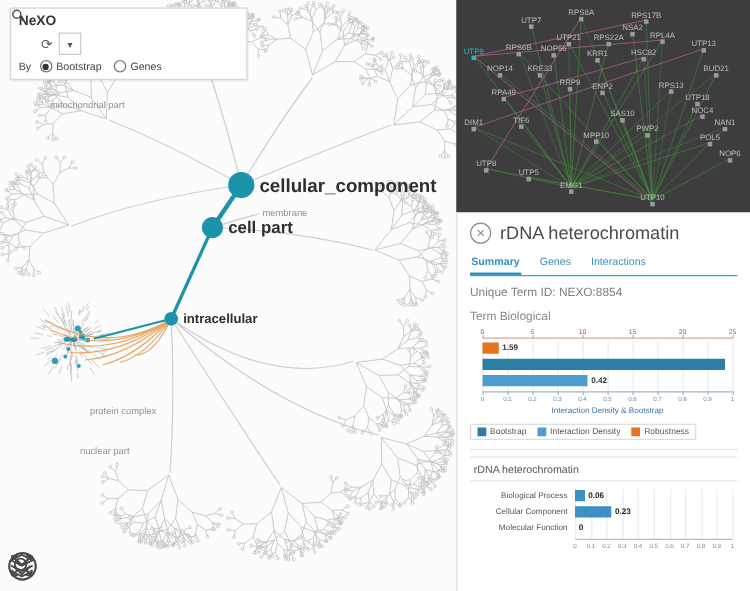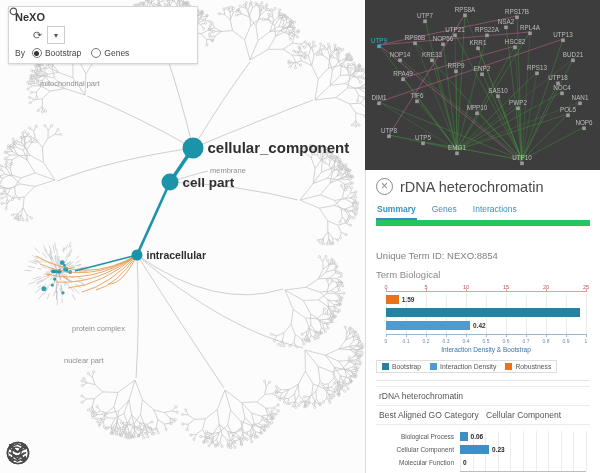--- a/index.html
+++ b/index.html
@@ -37,24 +37,24 @@
   .net-panel{position:absolute;left:365px;top:0;width:235px;height:170px;background:#3d3d3d;overflow:hidden;}
   .net-panel svg{position:absolute;left:0;top:0;}
 
   
   .details{position:absolute;left:365px;top:170px;width:235px;height:303px;background:#fff;
     border-left:1px solid #ddd;box-sizing:border-box;padding:8px 10px 0 10px;overflow:hidden;}
   .det-header{display:flex;align-items:center;gap:7px;}
   .close-btn{width:17px;height:17px;border:1.5px solid #8a8a8a;border-radius:50%;color:#8a8a8a;
     font-size:12px;line-height:14px;text-align:center;cursor:pointer;flex:0 0 auto;box-sizing:border-box;}
   .det-title{font-size:14.5px;color:#4a4a4a;font-weight:400;}
-  .tabs{display:flex;gap:14px;margin-top:9px;border-bottom:6px solid #22c55e;}
+  .tabs{display:flex;gap:14px;margin-top:9px;border-bottom:1px solid #22c55e;}
   .tab{font-size:8.5px;color:#3a8fbf;padding:0 1px 4px;cursor:pointer;}
   .tab.active{border-bottom:2px solid #3a8fbf;font-weight:bold;}
-  .term-id{font-size:9.5px;color:#808080;margin-top:24px;}
+  .term-id{font-size:9.5px;color:#808080;margin-top:8px;}
   .section-label{font-size:9.5px;color:#8a8a8a;margin-top:8px;}
   .divider{border-top:1px solid #e6e6e6;margin-top:7px;}
   .go-table{width:100%;border-collapse:collapse;margin-top:5px;}
   .go-table div.row{display:flex;border-top:1px solid #ebebeb;}
   .go-table div.row:last-child{border-bottom:1px solid #ebebeb;}
   .go-table .cell{font-size:8.5px;color:#555;padding:4px 3px;flex:1;}
   .chartbox{position:relative;margin-top:4px;}
   .chartbox *{position:absolute;}
   .legend-row{display:flex;gap:9px;align-items:center;border:1px solid #ddd;
     padding:2px 5px;margin-top:4px;width:max-content;}
@@ -381,24 +381,20 @@
           <span>Robustness</span>
         </span>
       </div>
 
     <div class="divider"></div>
 
     <div class="go-table">
       <div class="row">
         <div class="cell">rDNA heterochromatin</div>
       </div>
-      <div class="row">
-        <div class="cell">Best Aligned GO Category</div>
-        <div class="cell">Cellular Component</div>
-      </div>
     </div>
 
     <div class="chartbox" id="go-chart" style="height:54px;">
         <div style="left:84px;top:2px;width:1px;height:40px;background:#ededed;"></div>
         <div style="left:77px;top:45px;width:14px;text-align:center;font-size:5px;color:#8a8a8a;">0</div>
         <div style="left:96.6px;top:2px;width:1px;height:40px;background:#ededed;"></div>
         <div style="left:89.6px;top:45px;width:14px;text-align:center;font-size:5px;color:#8a8a8a;">0.1</div>
         <div style="left:109.2px;top:2px;width:1px;height:40px;background:#ededed;"></div>
         <div style="left:102.2px;top:45px;width:14px;text-align:center;font-size:5px;color:#8a8a8a;">0.2</div>
         <div style="left:121.8px;top:2px;width:1px;height:40px;background:#ededed;"></div>

